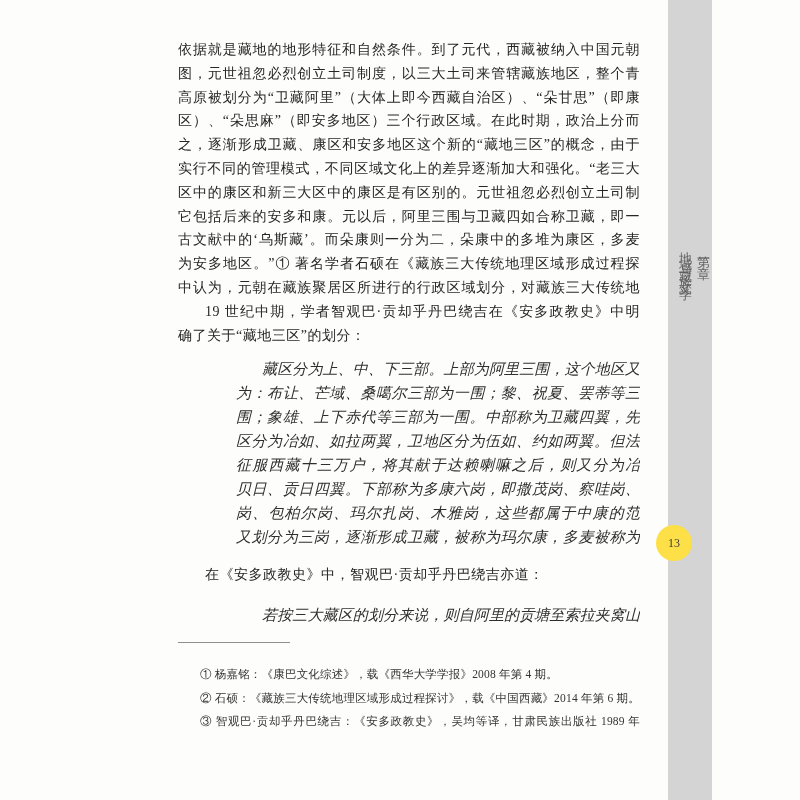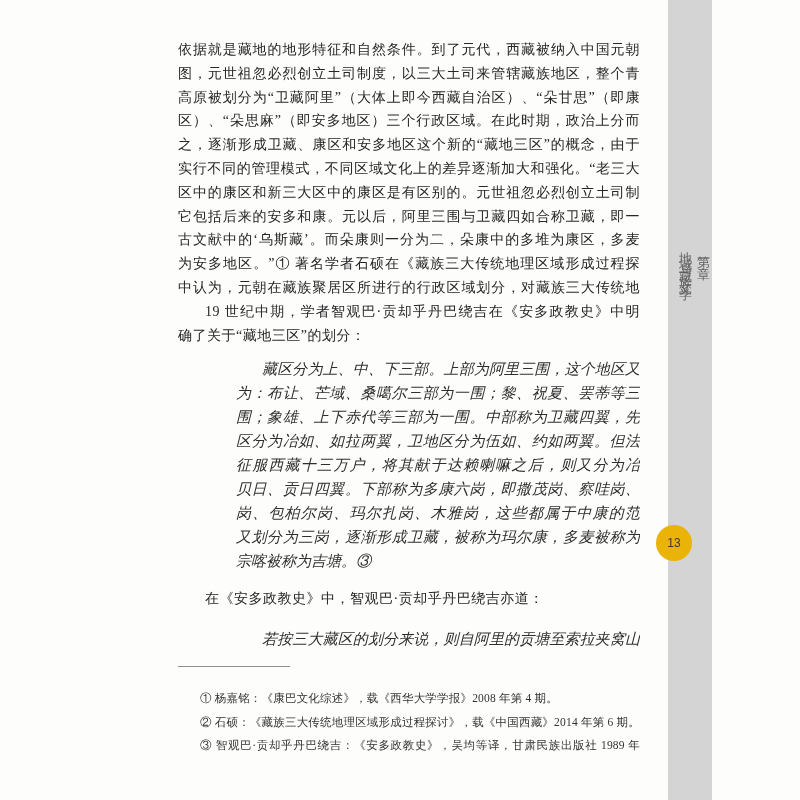--- a/index.html
+++ b/index.html
@@ -19,23 +19,23 @@
     position:absolute;top:44px;left:668px;width:44px;
     display:flex;flex-direction:column;align-items:center;
     writing-mode:vertical-rl;text-orientation:upright;
     font-size:13px;color:#5f5f5f;letter-spacing:6px;
     height:420px;
   }
   .chapter-vert .part2{margin-top:16px;}
   
   .pagenum-circle{
     position:absolute;left:656px;top:525px;width:36px;height:36px;
-    border-radius:50%;background:#eab308;
+    border-radius:50%;background:#fde047;
     display:flex;align-items:center;justify-content:center;
-    font-family:Liberation Sans, sans-serif;
+    font-family:Liberation Serif, serif;
     font-size:12px;color:#3a3a3a;
   }
   
   .textcol{
     position:absolute;left:178px;top:38px;width:462px;
   }
   .line{
     text-align:justify;text-align-last:justify;
     overflow:hidden;
   }
@@ -105,21 +105,20 @@
 
     <div class="quote-block">
       <div class="line indent1">藏区分为上、中、下三部。上部为阿里三围，这个地区又复分</div>
       <div class="line">为：布让、芒域、桑噶尔三部为一围；黎、祝夏、罢蒂等三部为一</div>
       <div class="line">围；象雄、上下赤代等三部为一围。中部称为卫藏四翼，先前，藏地</div>
       <div class="line">区分为冶如、如拉两翼，卫地区分为伍如、约如两翼。但法王固始汗</div>
       <div class="line">征服西藏十三万户，将其献于达赖喇嘛之后，则又分为冶如、云如、</div>
       <div class="line">贝日、贡日四翼。下部称为多康六岗，即撒茂岗、察哇岗、玛尔康</div>
       <div class="line">岗、包柏尔岗、玛尔扎岗、木雅岗，这些都属于中康的范围。此外，</div>
       <div class="line">又划分为三岗，逐渐形成卫藏，被称为玛尔康，多麦被称为野摩塘，</div>
-      <div class="line end">宗喀被称为吉塘。③</div>
     </div>
 
     <div class="body-text para3">
       <div class="line end indent1">在《安多政教史》中，智观巴·贡却乎丹巴绕吉亦道：</div>
     </div>
 
     <div class="quote-block quote2">
       <div class="line indent1">若按三大藏区的划分来说，则自阿里的贡塘至索拉夹窝山以上之</div>
     </div>
 

